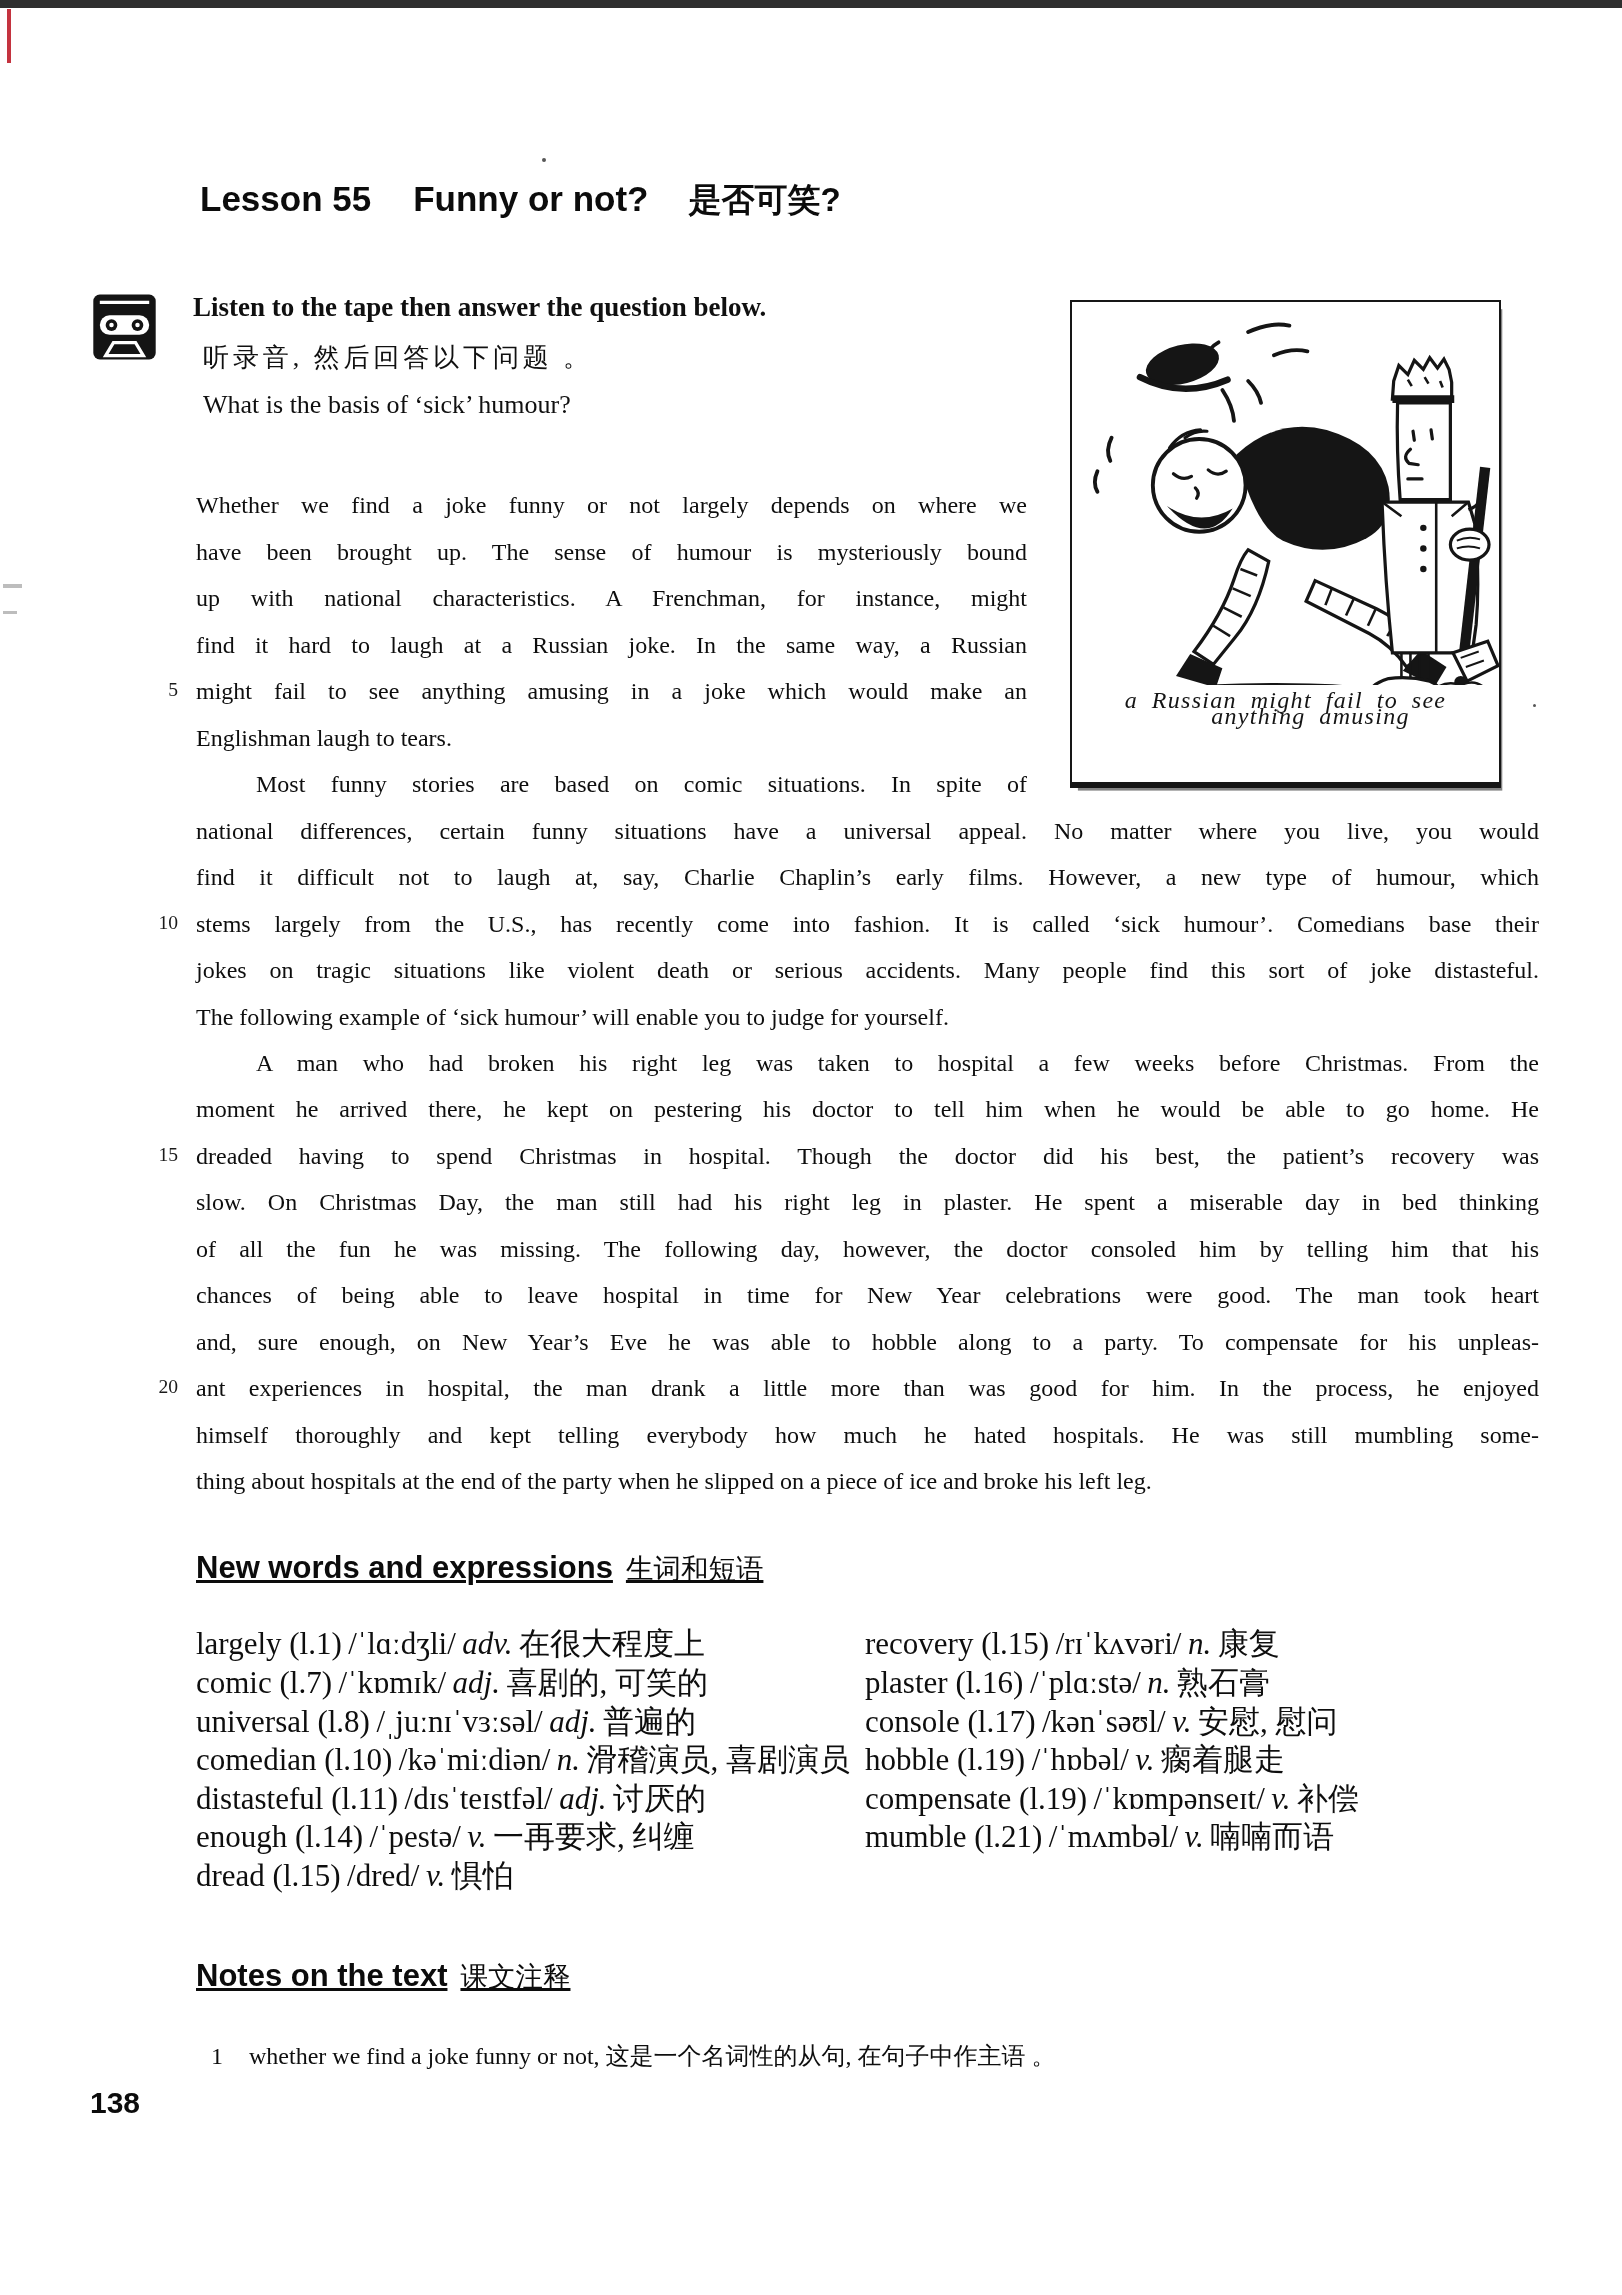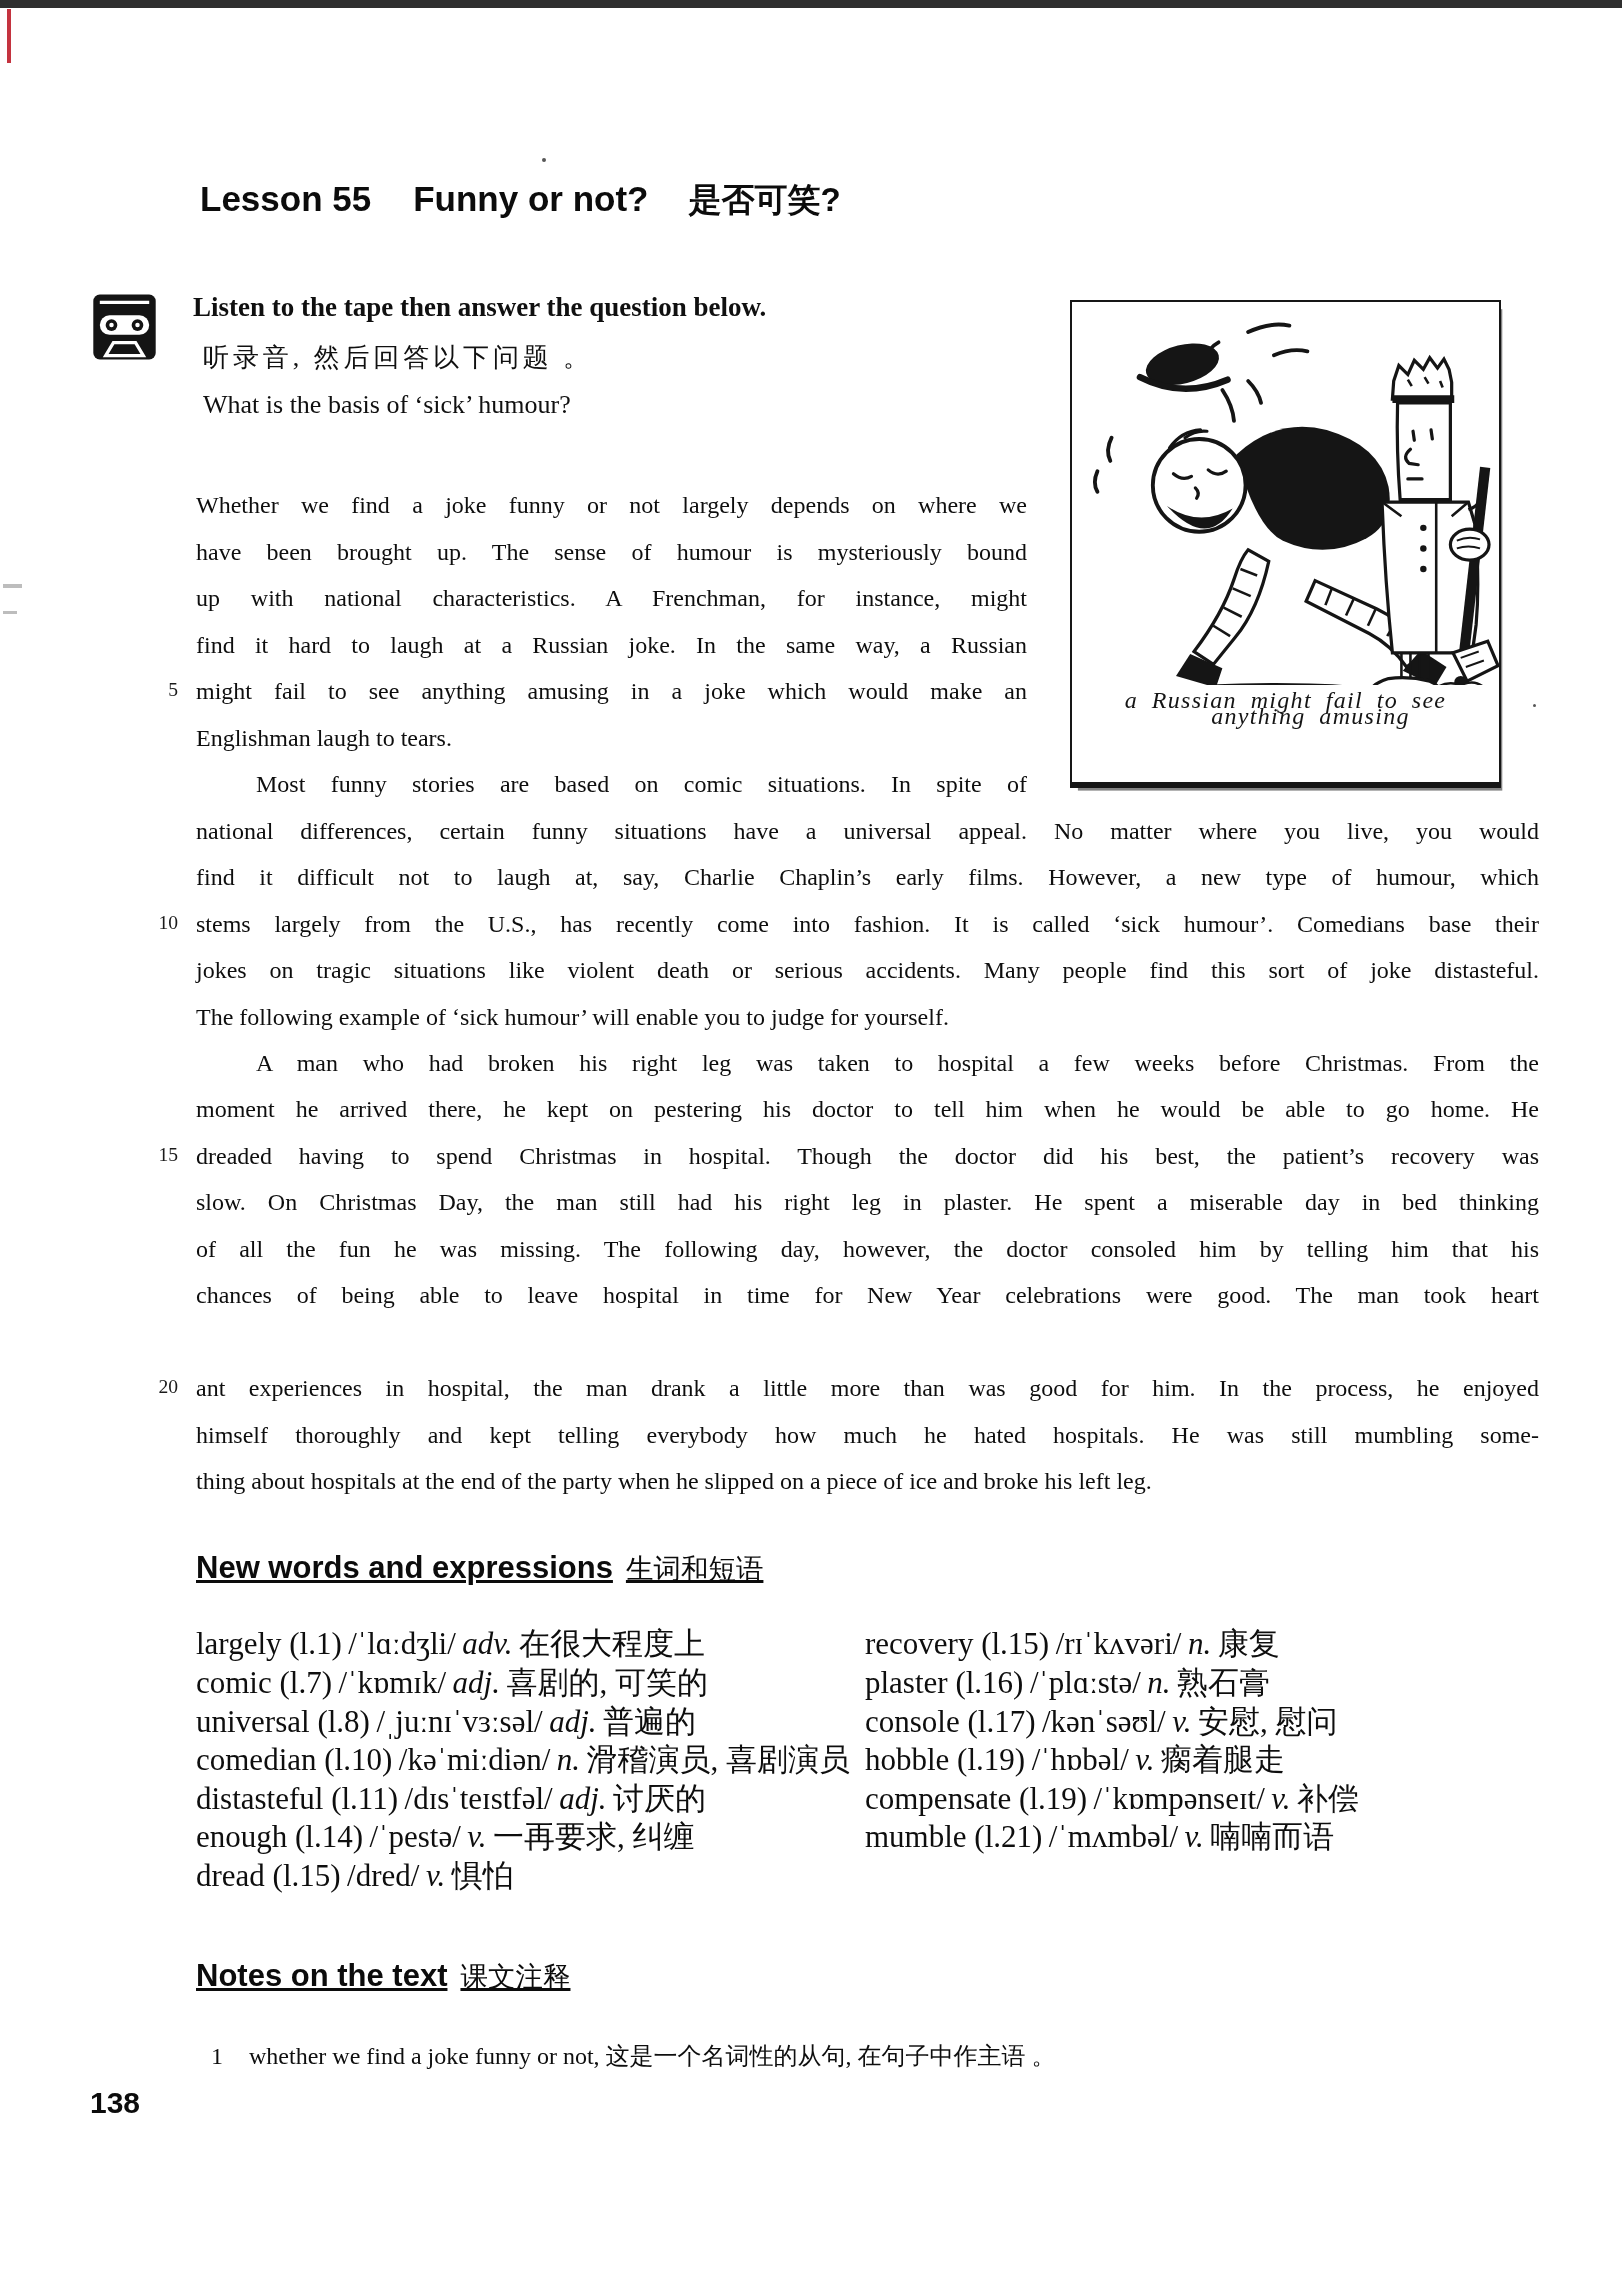--- a/index.html
+++ b/index.html
@@ -189,20 +189,21 @@
   <div class="line wide" style="top:861px">find it difficult not to laugh at, say, Charlie Chaplin’s early films. However, a new type of humour, which</div>
   <div class="line wide" style="top:908px">stems largely from the U.S., has recently come into fashion. It is called ‘sick humour’. Comedians base their</div>
   <div class="line wide" style="top:954px">jokes on tragic situations like violent death or serious accidents. Many people find this sort of joke distasteful.</div>
   <div class="line wide end" style="top:1001px">The following example of ‘sick humour’ will enable you to judge for yourself.</div>
   <div class="line wide indent" style="top:1047px">A man who had broken his right leg was taken to hospital a few weeks before Christmas. From the</div>
   <div class="line wide" style="top:1093px">moment he arrived there, he kept on pestering his doctor to tell him when he would be able to go home. He</div>
   <div class="line wide" style="top:1140px">dreaded having to spend Christmas in hospital. Though the doctor did his best, the patient’s recovery was</div>
   <div class="line wide" style="top:1186px">slow. On Christmas Day, the man still had his right leg in plaster. He spent a miserable day in bed thinking</div>
   <div class="line wide" style="top:1233px">of all the fun he was missing. The following day, however, the doctor consoled him by telling him that his</div>
   <div class="line wide" style="top:1279px">chances of being able to leave hospital in time for New Year celebrations were good. The man took heart</div>
+  <div class="line wide" style="top:1326px">and, sure enough, on New Year’s Eve he was able to hobble along to a party. To compensate for his unpleas-</div>
   <div class="line wide" style="top:1372px">ant experiences in hospital, the man drank a little more than was good for him. In the process, he enjoyed</div>
   <div class="line wide" style="top:1419px">himself thoroughly and kept telling everybody how much he hated hospitals. He was still mumbling some-</div>
   <div class="line wide end" style="top:1465px">thing about hospitals at the end of the party when he slipped on a piece of ice and broke his left leg.</div>
 
   <h2 class="h2" style="top:1550px">
     <span>New words and expressions</span><span class="cn">生词和短语</span>
   </h2>
 
   <div class="vrow vleft" style="top:1629px"><span>largely (l.1)</span><span class="ipa">/ˈlɑːdʒli/</span><span class="pos">adv.</span><span class="cn">在很大程度上</span></div>
   <div class="vrow vleft" style="top:1668px"><span>comic (l.7)</span><span class="ipa">/ˈkɒmɪk/</span><span class="pos">adj.</span><span class="cn">喜剧的, 可笑的</span></div>

